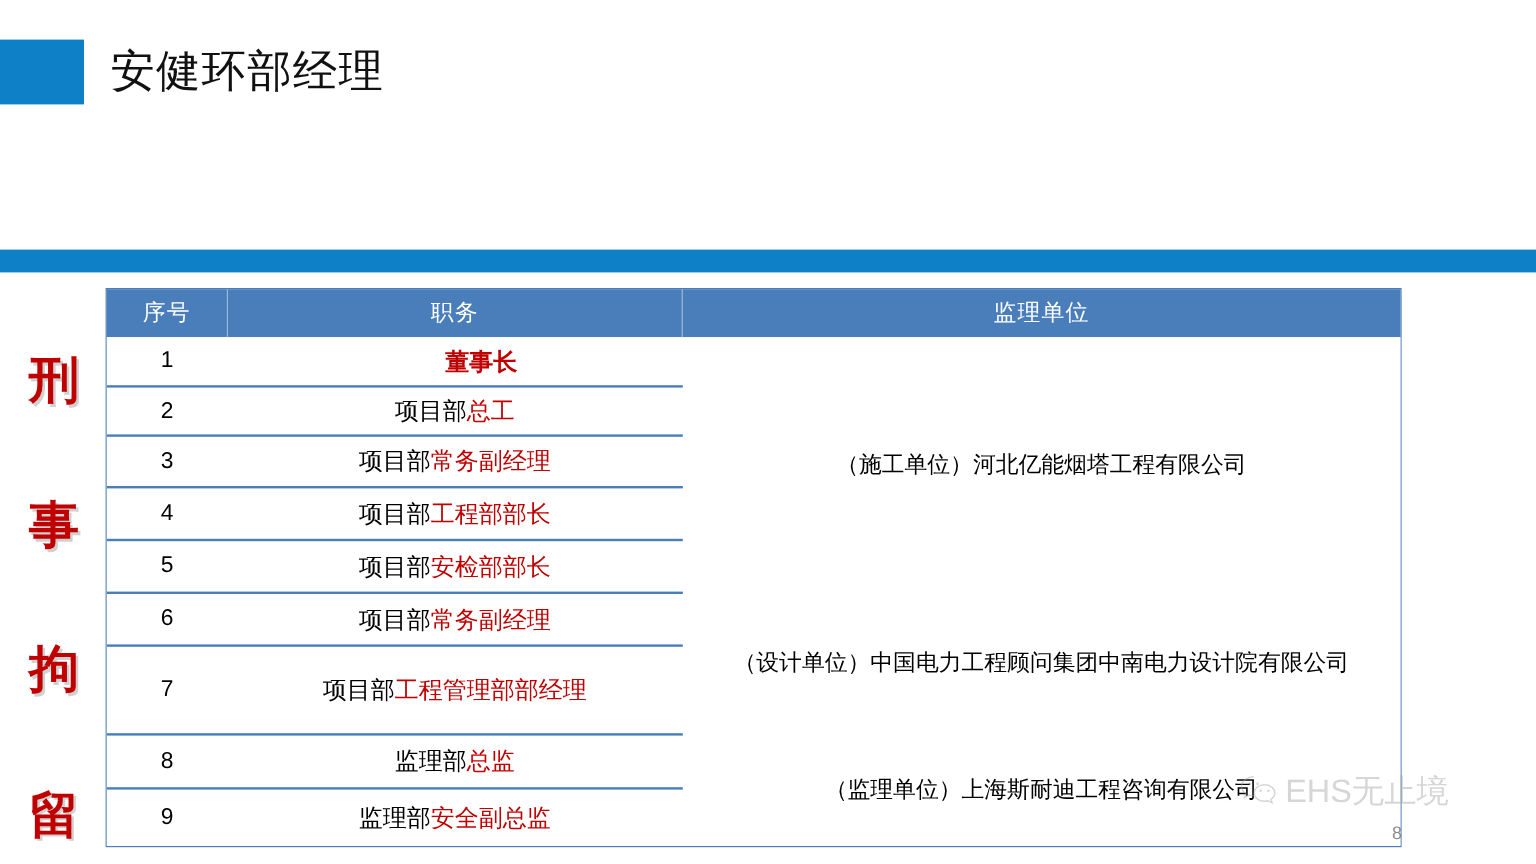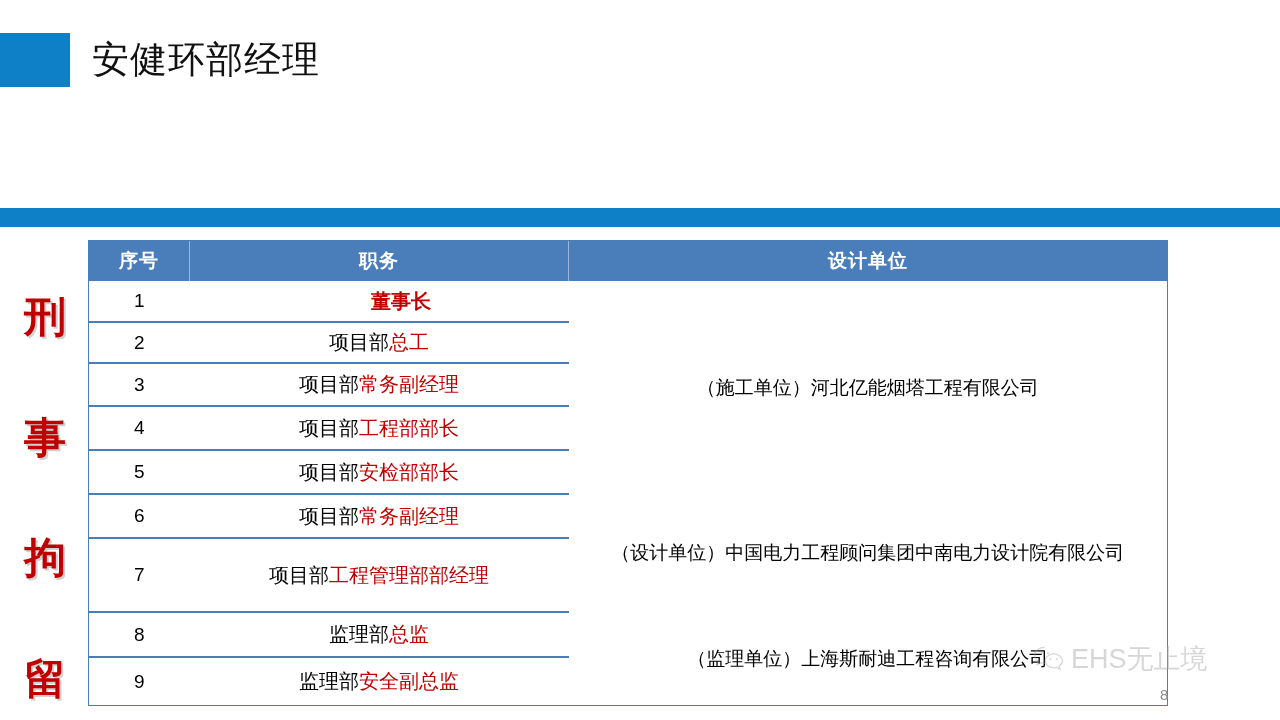--- a/index.html
+++ b/index.html
@@ -107,21 +107,21 @@
   }
   table.grid th,
   table.grid td {
     padding: 0;
     vertical-align: middle;
   }
   thead th {
     background: #4a7ebb;
     color: #ffffff;
     font-size: 19px;
-    font-weight: 700;
+    font-weight: 400;
     height: 40px;
     text-align: center;
     letter-spacing: 1px;
   }
   thead th.c-no   { width: 100px; border-right: 1px solid #9ab6dc; }
   thead th.c-post { width: 378px; border-right: 1px solid #9ab6dc; }
 
   tbody td {
     font-size: 20px;
     color: #000000;
@@ -202,21 +202,21 @@
     <span>拘</span>
     <span>留</span>
   </div>
 
   <div class="table-wrap">
     <table class="grid">
       <thead>
         <tr>
           <th class="c-no">序号</th>
           <th class="c-post">职务</th>
-          <th class="c-unit">设计单位</th>
+          <th class="c-unit">监理单位</th>
         </tr>
       </thead>
       <tbody>
         <tr class="sep-inner" style="height:41px">
           <td class="no">1</td>
           <td class="post"><span class="blk"></span><span class="red bold">董事长</span></td>
           <td class="unit" rowspan="5">（施工单位）河北亿能烟塔工程有限公司</td>
         </tr>
         <tr class="sep-inner" style="height:41px">
           <td class="no">2</td>

